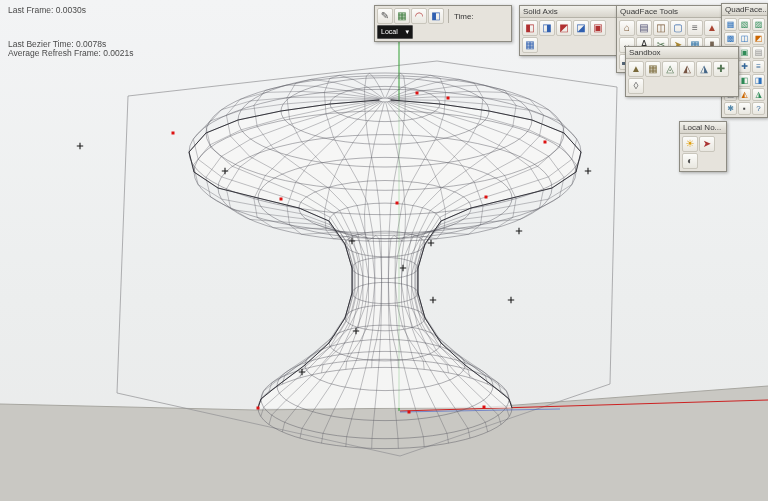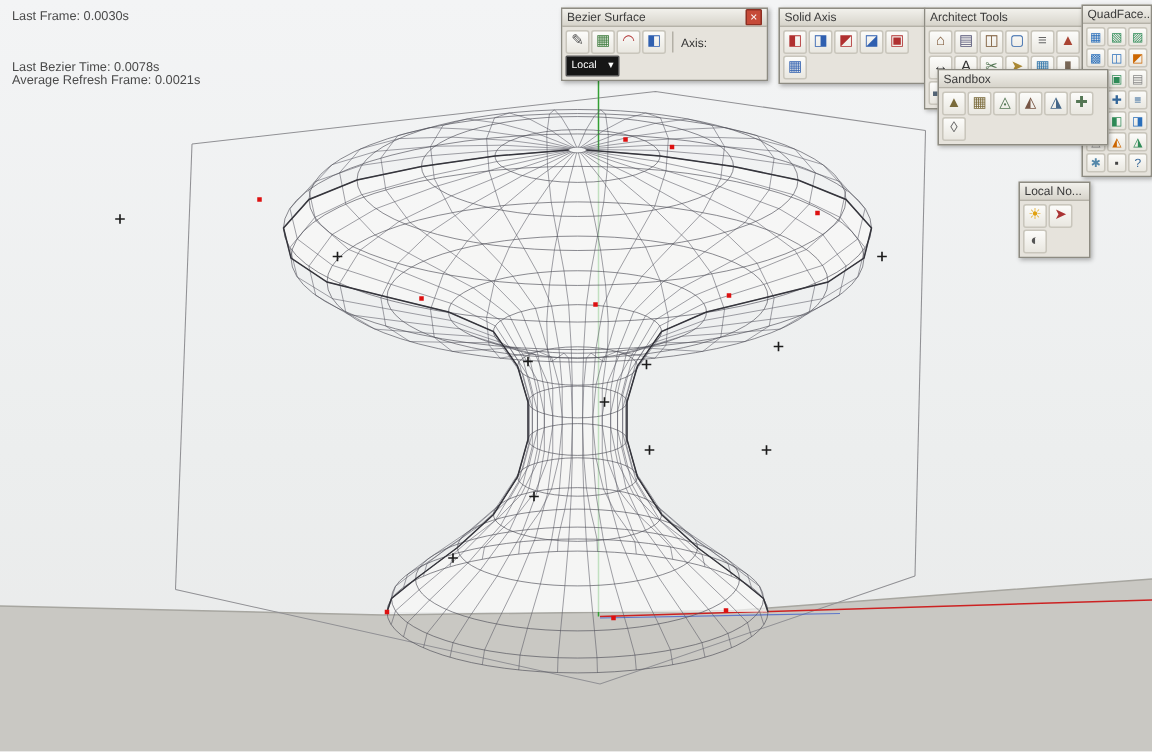--- a/index.html
+++ b/index.html
@@ -161,33 +161,29 @@
   </svg>
 </div>
 
 <div id="stats">
   <div class="gap">Last Frame: 0.0030s</div>
   <div>Last Bezier Time: 0.0078s</div>
   <div>Average Refresh Frame: 0.0021s</div>
 </div>
 
 <div class="toolbar" id="tb-bezier">
-  <div class="tb-title">
-    <span>Bezier Surface</span>
-    <span class="tb-close">×</span>
-  </div>
   <div class="tb-body">
     <span class="icons-wrap">
         <span class="tool-icon" style="color: rgb(85, 85, 85);">✎</span>
         <span class="tool-icon" style="color: rgb(58, 122, 58);">▦</span>
         <span class="tool-icon" style="color: rgb(176, 48, 48);">◠</span>
         <span class="tool-icon" style="color: rgb(48, 96, 176);">◧</span>
       </span>
     <span class="tb-divider"></span>
-    <span class="axis-label">Axis:</span>
+    <span class="axis-label">Time:</span>
     <span class="axis-dd">
       <span>Local</span>
       <span class="arrow">▾</span>
     </span>
   </div>
 </div>
 
 <div class="toolbar" id="tb-solid">
   <div class="tb-title">
     <span>Solid Axis</span>
@@ -197,21 +193,21 @@
       <span class="tool-icon" style="color: rgb(48, 96, 176);">◨</span>
       <span class="tool-icon" style="color: rgb(176, 48, 48);">◩</span>
       <span class="tool-icon" style="color: rgb(48, 96, 176);">◪</span>
       <span class="tool-icon" style="color: rgb(176, 48, 48);">▣</span>
       <span class="tool-icon" style="color: rgb(48, 96, 176);">▦</span>
     </div>
 </div>
 
 <div class="toolbar" id="tb-architect">
   <div class="tb-title">
-    <span>Architect Tools</span>
+    <span>QuadFace Tools</span>
   </div>
   <div class="tb-body">
       <span class="tool-icon" style="color: rgb(122, 82, 48);">⌂</span>
       <span class="tool-icon" style="color: rgb(85, 85, 119);">▤</span>
       <span class="tool-icon" style="color: rgb(119, 85, 51);">◫</span>
       <span class="tool-icon" style="color: rgb(51, 102, 170);">▢</span>
       <span class="tool-icon" style="color: rgb(102, 102, 102);">≡</span>
       <span class="tool-icon" style="color: rgb(170, 68, 51);">▲</span>
       <span class="tool-icon" style="color: rgb(51, 51, 51);">↔</span>
       <span class="tool-icon" style="color: rgb(51, 51, 51);">A</span>

